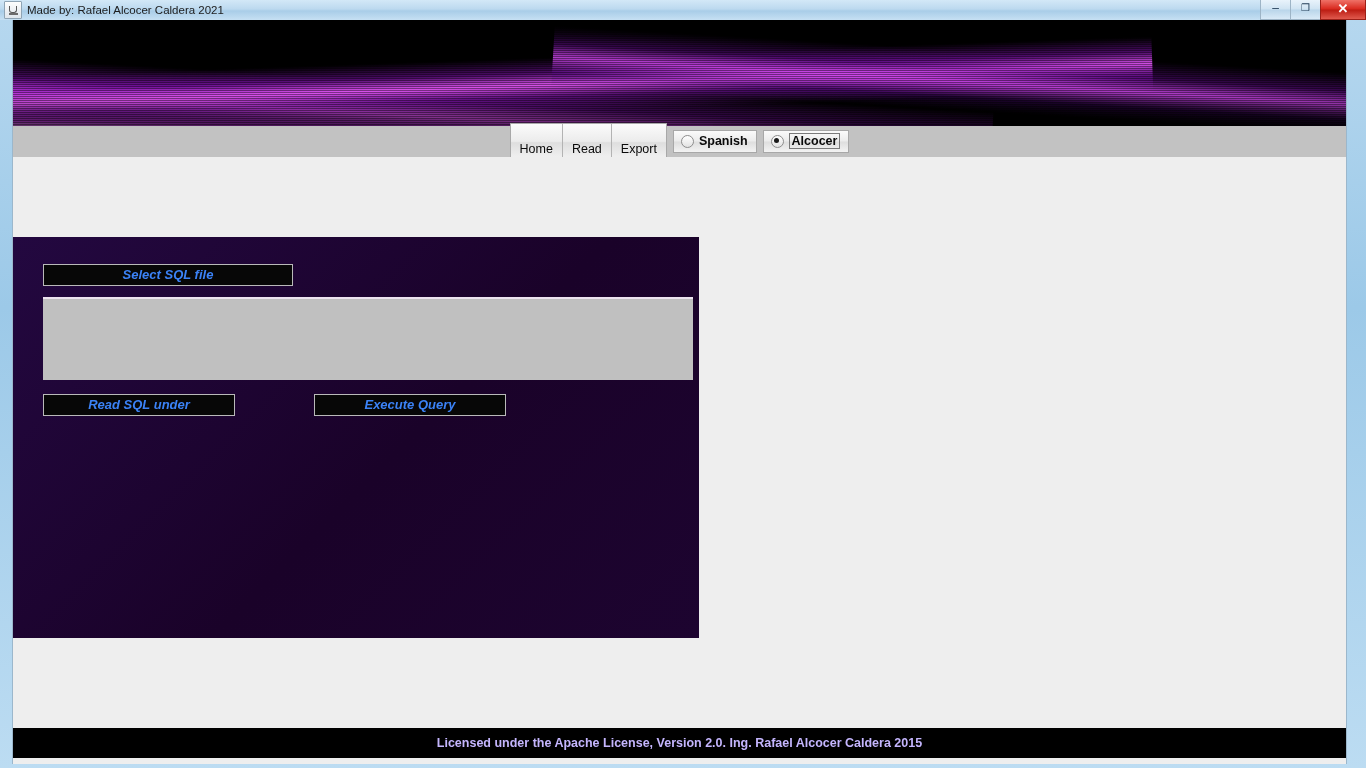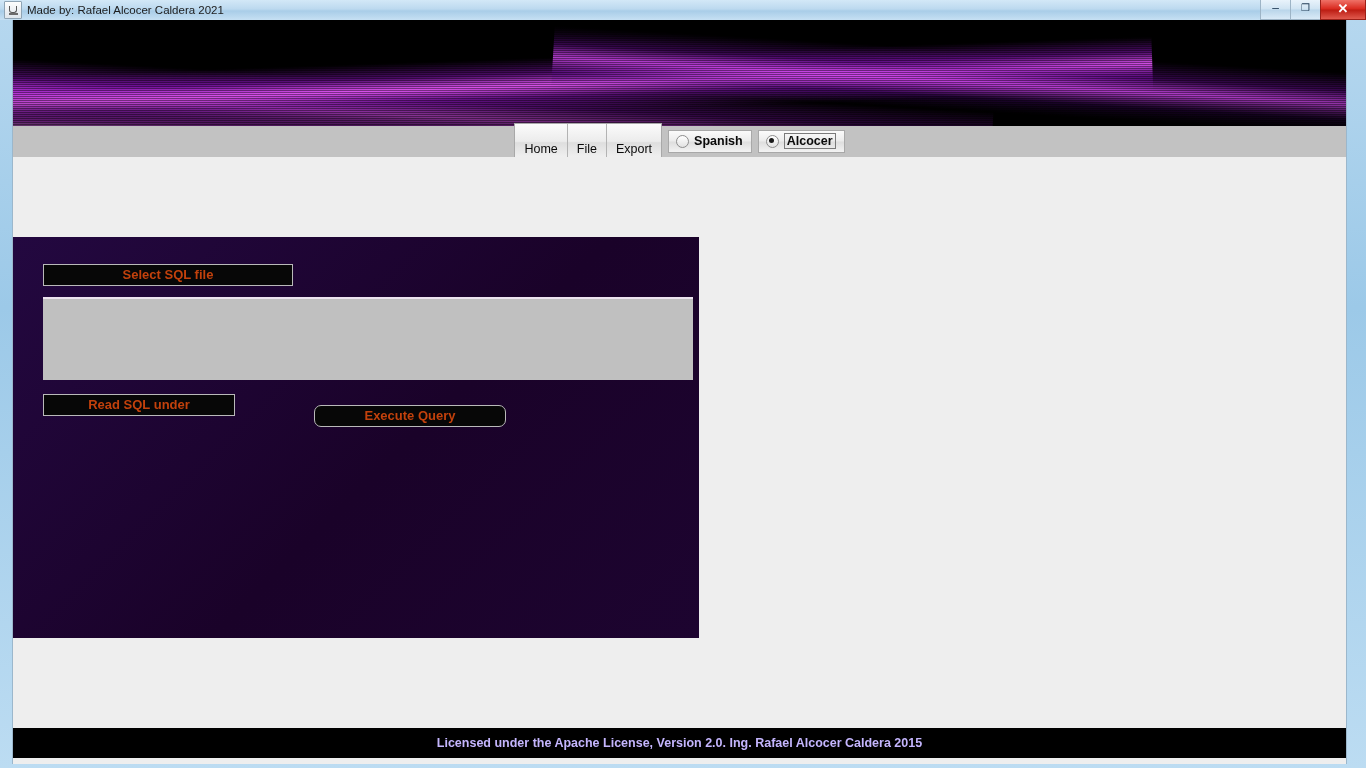--- a/index.html
+++ b/index.html
@@ -271,31 +271,32 @@
     width: 686px;
     height: 401px;
     background: #1c0330;
     background-image: linear-gradient(135deg, #230840 0%, #1a0229 55%, #1d0430 100%);
   }
 
   .sql-btn {
     position: absolute;
     background: #070707;
     border: 1px solid #b9b9b9;
-    color: #c2410c;
+    color: #3b82f6;
     font-size: 13px;
     font-weight: bold;
     text-align: center;
     line-height: 20px;
     height: 20px;
     cursor: default;
+    font-style: italic;
   }
   #btn-select-sql { left: 30px; top: 27px; width: 248px; }
   #btn-read-sql   { left: 30px; top: 157px; width: 190px; }
-  #btn-exec-query { left: 301px; top: 168px; width: 190px; border-radius: 7px; }
+  #btn-exec-query { left: 301px; top: 157px; width: 190px; }
 
   #sql-list {
     position: absolute;
     left: 30px;
     top: 60px;
     width: 650px;
     height: 83px;
     background: #c0c0c0;
     border-top: 2px solid #ece3ef;
     box-sizing: border-box;
@@ -352,21 +353,21 @@
       <div class="streak" id="streak-d"></div>
       <div id="banner-scanlines"></div>
       <div id="banner-vignette"></div>
     </div>
 
     <div id="navbar">
       <div id="nav-inner">
 
         <div id="menu-group">
           <div class="menu-btn">Home</div>
-          <div class="menu-btn">File</div>
+          <div class="menu-btn">Read</div>
           <div class="menu-btn">Export</div>
         </div>
 
         <div class="radio-box">
           <span class="radio-dot"></span>
           <span class="radio-label">Spanish</span>
         </div>
 
         <div class="radio-box">
           <span class="radio-dot checked"></span>

